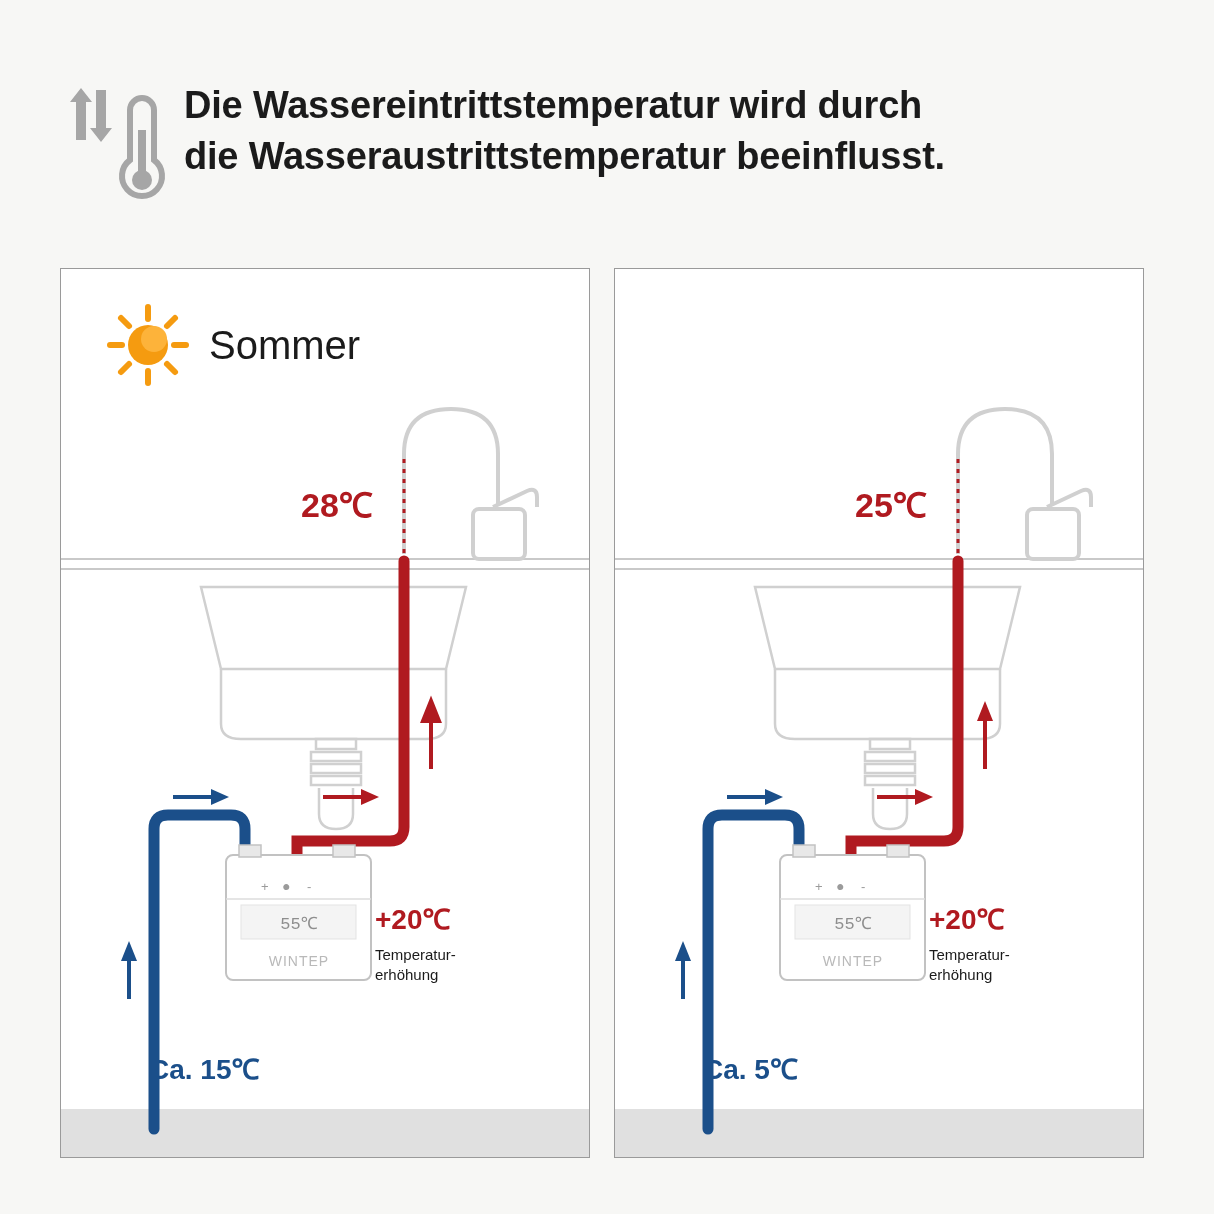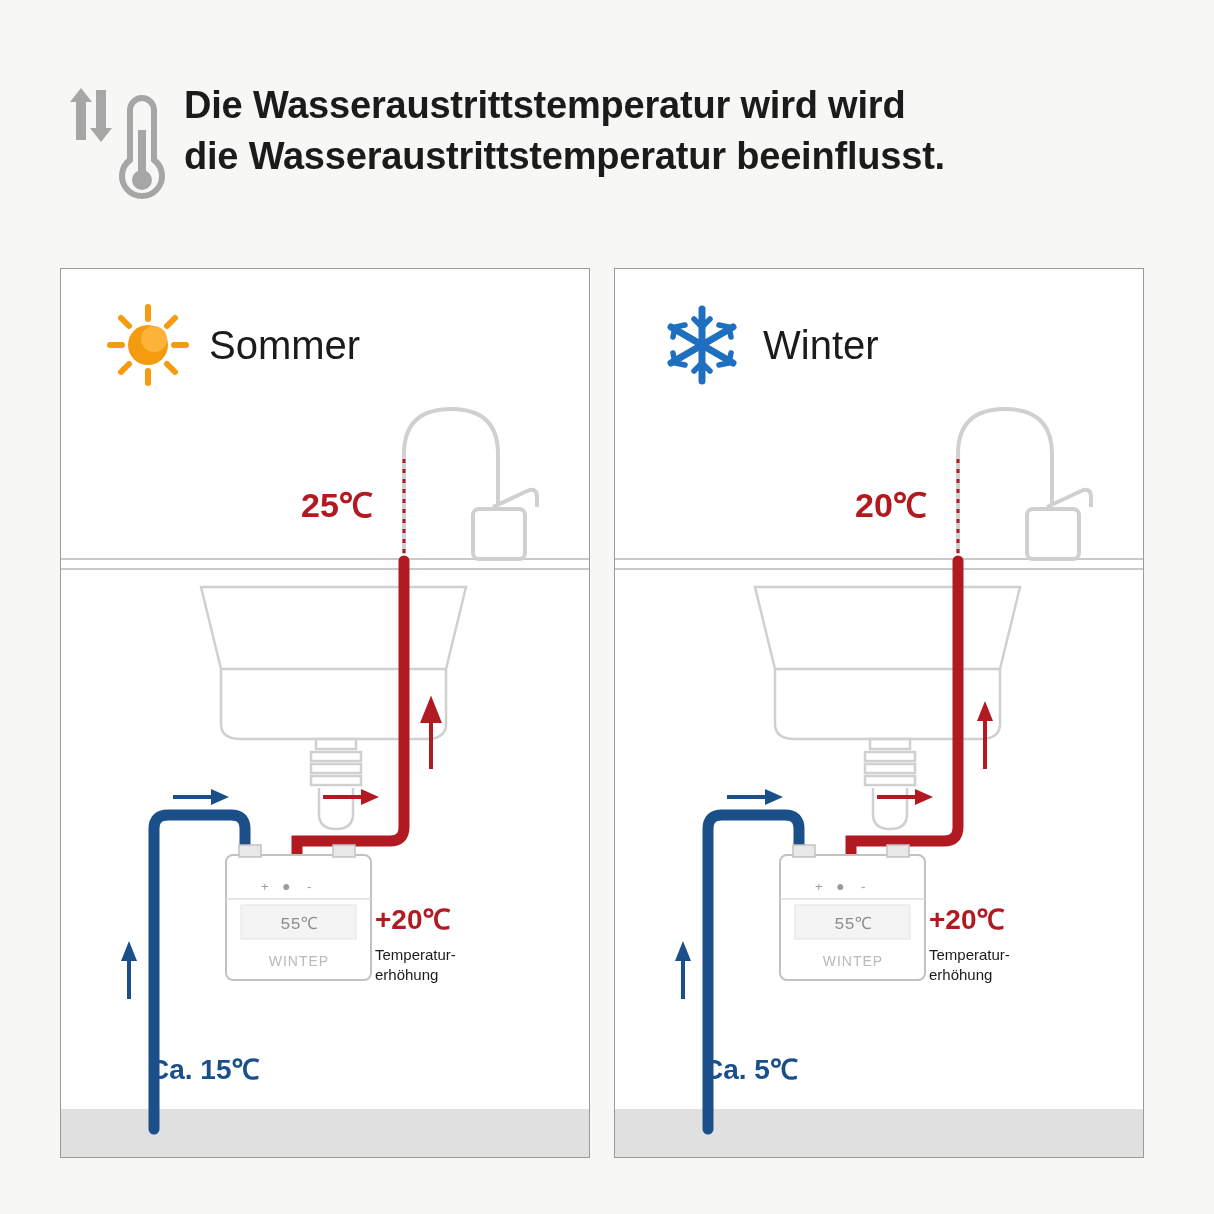--- a/index.html
+++ b/index.html
@@ -121,21 +121,21 @@
       </g>
 
       <g stroke="#a6a6a6" stroke-width="6" fill="none">
         <path d="M68 22 a12 12 0 0 1 24 0 L92 72 a20 20 0 1 1 -24 0 Z"></path>
       </g>
       <circle cx="80" cy="92" r="10" fill="#a6a6a6"></circle>
       <rect x="76" y="42" width="8" height="45" fill="#a6a6a6"></rect>
     </svg>
   </div>
   <div class="header-text">
-    <span class="line">Die Wasseraustrittstemperatur wird wird</span>
+    <span class="line">Die Wassereintrittstemperatur wird durch</span>
     <span class="line">die Wasseraustrittstemperatur beeinflusst.</span>
   </div>
 </div>
 
 <div class="panel panel-left">
 
   <div class="panel-head">
     <span class="season-icon">
       <svg viewBox="0 0 82 82" width="82" height="82">
         <g stroke="#f59b10" stroke-width="6" stroke-linecap="round">
@@ -148,21 +148,21 @@
           <line x1="14" y1="68" x2="22" y2="60"></line>
           <line x1="60" y1="22" x2="68" y2="14"></line>
         </g>
         <circle cx="41" cy="41" r="20" fill="#f59b10"></circle>
         <circle cx="47" cy="35" r="13" fill="#fdb33a"></circle>
       </svg>
     </span>
     <span class="season-label">Sommer</span>
   </div>
 
-  <div class="outlet-temp">25℃</div>
+  <div class="outlet-temp">28℃</div>
   <div class="increase-temp">+20℃</div>
   <div class="increase-caption">
     <span>Temperatur-</span><br>
     <span>erhöhung</span>
   </div>
   <div class="inlet-temp">Ca. 15℃</div>
 
   <svg class="scene" viewBox="0 0 530 890">
 
     <rect x="0" y="840" width="530" height="50" fill="#e0e0e0"></rect>
@@ -220,42 +220,22 @@
       <text x="246" y="622" font-size="13" fill="#9b9b9b" font-family="Liberation Sans, sans-serif">-</text>
       <rect x="180" y="636" width="115" height="34" fill="#f4f4f4" stroke="#e3e3e3" stroke-width="1"></rect>
       <text x="238" y="660" font-size="17" fill="#8e8e8e" text-anchor="middle" font-family="Liberation Mono, monospace">55℃</text>
       <text x="238" y="697" font-size="14" fill="#b9b9b9" text-anchor="middle" letter-spacing="1" font-family="Liberation Sans, sans-serif">WINTEP</text>
     </g>
   </svg>
 </div>
 
 <div class="panel panel-right">
 
-  <div class="panel-head">
-    <span class="season-icon">
-      <svg viewBox="0 0 82 82" width="82" height="82">
-        <g stroke="#1e6fc0" stroke-width="7" stroke-linecap="round">
-          <line x1="41" y1="5" x2="41" y2="77"></line>
-          <line x1="10" y1="23" x2="72" y2="59"></line>
-          <line x1="10" y1="59" x2="72" y2="23"></line>
-        </g>
-        <g stroke="#1e6fc0" stroke-width="5.5" stroke-linecap="round" fill="none">
-          <path d="M33 15 L41 23 L49 15"></path>
-          <path d="M33 67 L41 59 L49 67"></path>
-          <path d="M12 33 L14 23 L24 21"></path>
-          <path d="M70 49 L68 59 L58 61"></path>
-          <path d="M12 49 L14 59 L24 61"></path>
-          <path d="M70 33 L68 23 L58 21"></path>
-        </g>
-      </svg>
-    </span>
-    <span class="season-label">Winter</span>
-  </div>
-
-  <div class="outlet-temp">20℃</div>
+
+  <div class="outlet-temp">25℃</div>
   <div class="increase-temp">+20℃</div>
   <div class="increase-caption">
     <span>Temperatur-</span><br>
     <span>erhöhung</span>
   </div>
   <div class="inlet-temp">Ca. 5℃</div>
 
   <svg class="scene" viewBox="0 0 530 890">
     <rect x="0" y="840" width="530" height="50" fill="#e0e0e0"></rect>
     <line x1="0" y1="290" x2="530" y2="290" stroke="#c9c9c9" stroke-width="2"></line>

